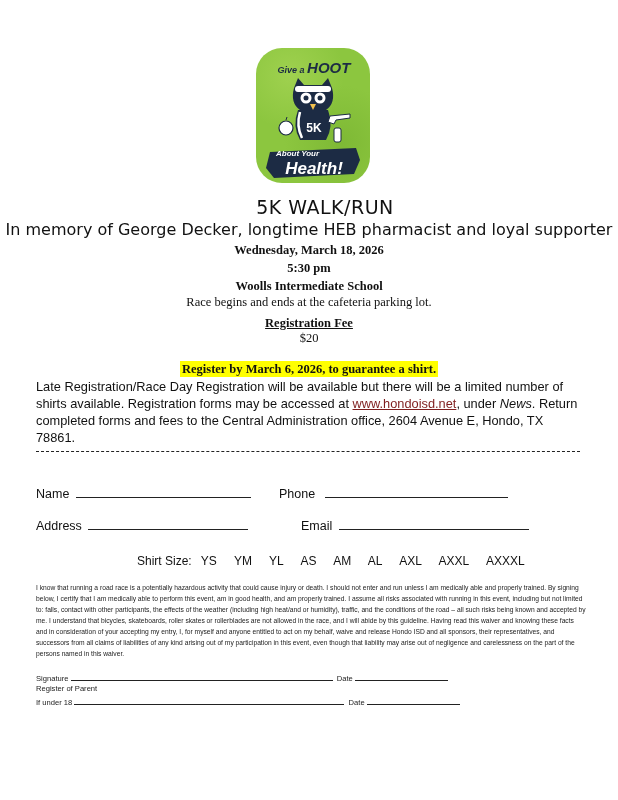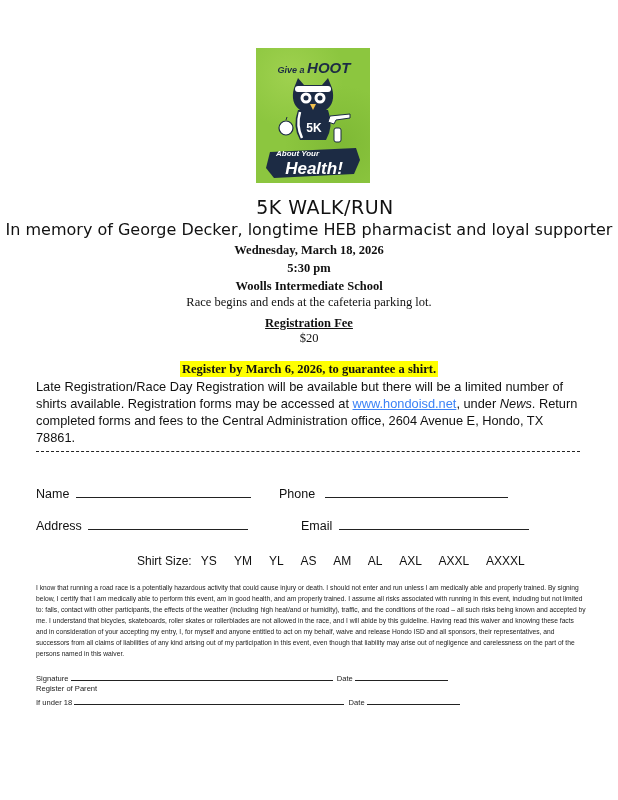--- a/index.html
+++ b/index.html
@@ -2,39 +2,39 @@
 <html><head>
   <meta charset="utf-8">
   <style>
     html, body { margin: 0; padding: 0; background: #ffffff; }
     body { width: 618px; height: 800px; position: relative; overflow: hidden; color: #111; font-family: "Liberation Sans", "DejaVu Sans", sans-serif; }
     .abs { position: absolute; }
     .center { left: 0; width: 618px; text-align: center; font-family: Liberation Serif, serif; }
 
     
     .logo { left: 256px; top: 48px; width: 114px; height: 135px; background: #8cc63f;
-            background-image: radial-gradient(circle at 30% 20%, #9fd14f 0, transparent 40%), radial-gradient(circle at 75% 70%, #7eb935 0, transparent 45%); overflow: hidden; }
+            background-image: radial-gradient(circle at 30% 20%, #9fd14f 0, transparent 40%), radial-gradient(circle at 75% 70%, #7eb935 0, transparent 45%); overflow: hidden; border-radius: 26px; }
     .logo svg { display: block; }
 
     .title { top: 196px; font-size: 19px; letter-spacing: 0.5px; font-family: "DejaVu Sans", sans-serif; font-weight: normal; padding-left: 16px; }
     .memorial { top: 220px; font-size: 16px; font-family: "DejaVu Sans", sans-serif; }
     .bold-line { font-weight: bold; font-size: 12.5px; }
     .date { top: 243px; }
     .time { top: 261px; }
     .school { top: 279px; }
     .race-note { top: 295px; font-size: 12.5px; }
     .fee-label { top: 316px; font-weight: bold; font-size: 12.5px; }
     .fee-label span { text-decoration: underline; }
     .fee-amount { top: 331px; font-size: 12.5px; }
 
     .highlight-wrap { top: 359px; }
     .highlight { background: #ffff00; font-weight: bold; font-size: 12.5px; padding: 1px 2px; }
 
     .info { left: 36px; top: 378px; width: 548px; font-size: 12.8px; line-height: 17px; }
-    .info a { color: #3b82f6; text-decoration: underline; }
+    .info a { color: #7f1d1d; text-decoration: underline; }
 
     .cutline { left: 36px; top: 451px; width: 544px; height: 0; border-top: 1.5px dashed #222; }
 
     .field-label { font-size: 12.5px; }
     .uline { display: inline-block; border-bottom: 1px solid #222; height: 12px; vertical-align: baseline; }
 
     .shirt-row { top: 554px; left: 137px; font-size: 12px; word-spacing: 0; }
     .shirt-row span { margin-right: 14px; }
 
     .waiver { left: 36px; top: 582px; width: 550px; font-size: 6.7px; line-height: 11px; color: #222; }

